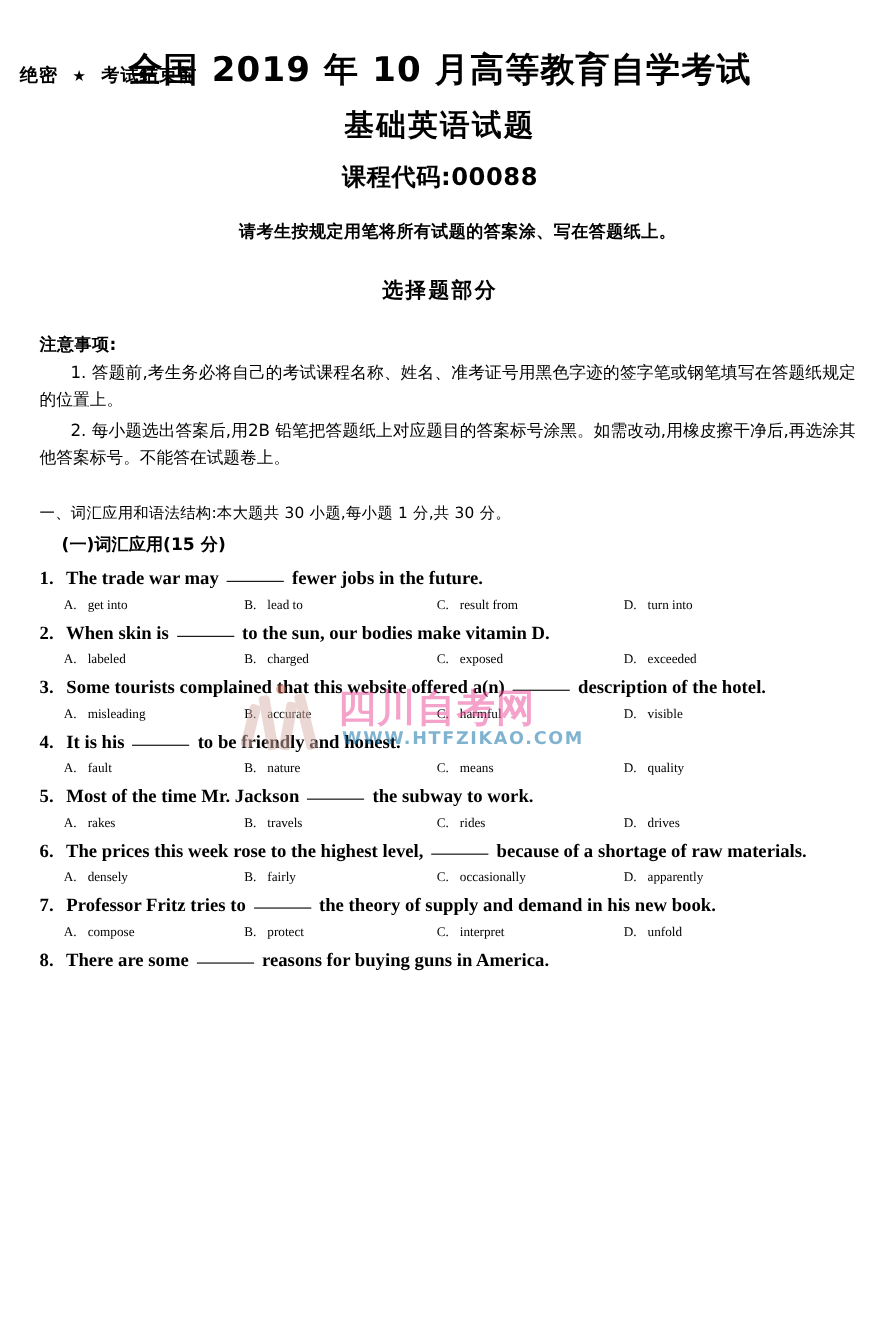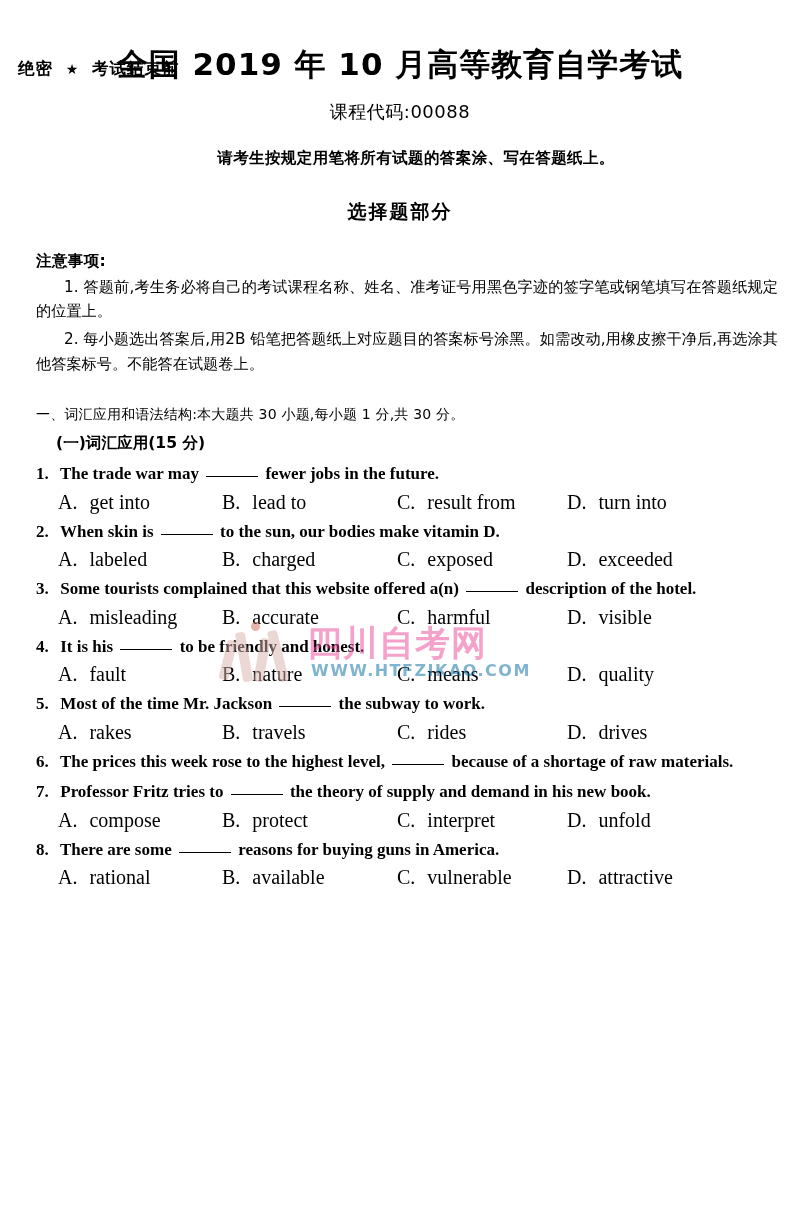--- a/index.html
+++ b/index.html
@@ -53,22 +53,22 @@
   }
   .sub-title {
     font-family: "DejaVu Sans", sans-serif;
     font-size: 27px;
     font-weight: bold;
     letter-spacing: 2px;
     margin-top: 10px;
   }
   .course-code {
     font-family: "DejaVu Sans", sans-serif;
-    font-size: 18px;
-    font-weight: normal;
+    font-size: 22px;
+    font-weight: bold;
     letter-spacing: 0.5px;
     margin-top: 14px;
   }
   .notice-line {
     font-family: "DejaVu Sans", sans-serif;
     font-size: 15.5px;
     font-weight: bold;
     text-align: center;
     margin-top: 24px;
     letter-spacing: 0.4px;
@@ -148,21 +148,21 @@
   .blank {
     display: inline-block;
     width: 52px;
     border-bottom: 1px solid #000;
     vertical-align: 2px;
     margin: 0 3px;
   }
   .opts {
     display: flex;
     font-family: "Liberation Serif", serif;
-    font-size: 20px;
+    font-size: 12px;
     margin-top: 4px;
     padding-left: 22px;
     white-space: nowrap;
   }
   .opt {
     width: 164px;
     box-sizing: border-box;
   }
   .opt.w-a { width: 164px; }
   .opt.w-b { width: 175px; }
@@ -231,20 +231,21 @@
 <div class="page">
 
   <div class="top-line">
     <span>绝密</span>
     <span class="star">★</span>
     <span>考试结束前</span>
   </div>
 
   <div class="title-block">
     <div class="main-title">全国 2019 年 10 月高等教育自学考试</div>
+    <div class="sub-title">基础英语试题</div>
     <div class="course-code">课程代码:00088</div>
     <div class="notice-line">请考生按规定用笔将所有试题的答案涂、写在答题纸上。</div>
     <div class="section-title">选择题部分</div>
   </div>
 
   <div class="body-wrap">
 
     <div class="attention-head">注意事项:</div>
     <div class="attention-item">1. 答题前,考生务必将自己的考试课程名称、姓名、准考证号用黑色字迹的签字笔或钢笔填写在答题纸规定的位置上。</div>
     <div class="attention-item">2. 每小题选出答案后,用2B 铅笔把答题纸上对应题目的答案标号涂黑。如需改动,用橡皮擦干净后,再选涂其他答案标号。不能答在试题卷上。</div>
@@ -389,20 +390,38 @@
         </div>
       </div>
 
       <div class="q">
         <div class="q-stem">
           <span class="q-num">6.</span>
           <span>The prices this week rose to the highest level,</span>
           <span class="blank"></span>
           <span>because of a shortage of raw materials.</span>
         </div>
+        <div class="opts">
+          <div class="opt w-a">
+            <span class="opt-l">A.</span>
+            <span>densely</span>
+          </div>
+          <div class="opt w-b">
+            <span class="opt-l">B.</span>
+            <span>fairly</span>
+          </div>
+          <div class="opt w-c">
+            <span class="opt-l">C.</span>
+            <span>occasionally</span>
+          </div>
+          <div class="opt">
+            <span class="opt-l">D.</span>
+            <span>apparently</span>
+          </div>
+        </div>
       </div>
 
       <div class="q">
         <div class="q-stem">
           <span class="q-num">7.</span>
           <span>Professor Fritz tries to</span>
           <span class="blank"></span>
           <span>the theory of supply and demand in his new book.</span>
         </div>
         <div class="opts">
@@ -424,38 +443,20 @@
           </div>
         </div>
       </div>
 
       <div class="q">
         <div class="q-stem">
           <span class="q-num">8.</span>
           <span>There are some</span>
           <span class="blank"></span>
           <span>reasons for buying guns in America.</span>
-        </div>
-        <div class="opts">
-          <div class="opt w-a">
-            <span class="opt-l">A.</span>
-            <span>rational</span>
-          </div>
-          <div class="opt w-b">
-            <span class="opt-l">B.</span>
-            <span>available</span>
-          </div>
-          <div class="opt w-c">
-            <span class="opt-l">C.</span>
-            <span>vulnerable</span>
-          </div>
-          <div class="opt">
-            <span class="opt-l">D.</span>
-            <span>attractive</span>
-          </div>
         </div>
       </div>
 
     </div>
   </div>
 
   <div class="watermark">
     <div class="wm-mark">
       <span class="bar b1"></span>
       <span class="bar b2"></span>

